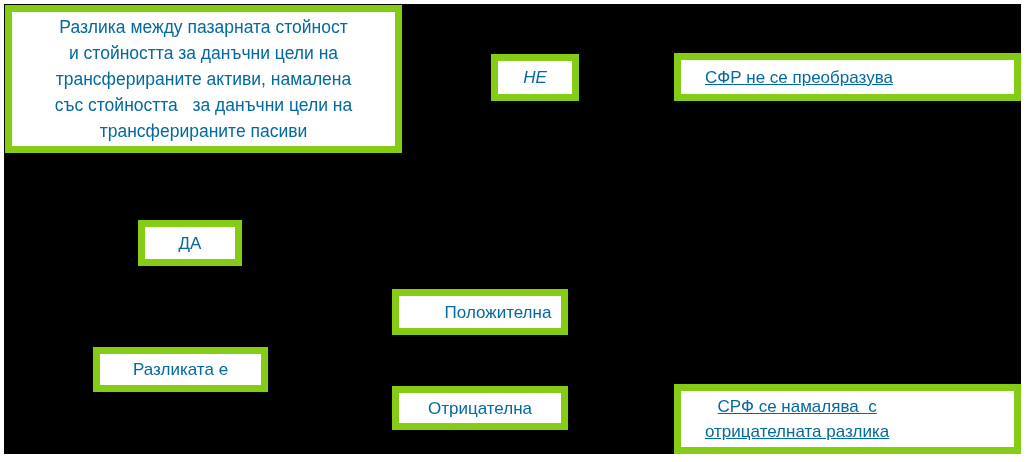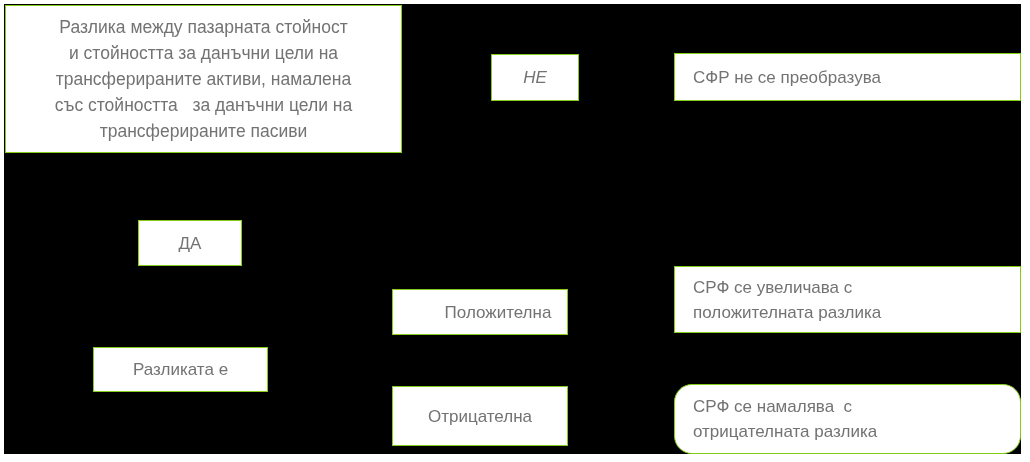--- a/index.html
+++ b/index.html
@@ -21,47 +21,48 @@
     top: 4px;
     width: 1017px;
     height: 450px;
     background: #000000;
     border: 1px solid #000000;
     box-sizing: border-box;
   }
   .node {
     position: absolute;
     background: #ffffff;
-    border: 1px solid #84cc16;
+    border: 7px solid #84cc16;
     box-sizing: border-box;
-    color: #737373;
+    color: #0369a1;
     display: flex;
     align-items: center;
     justify-content: center;
     font-size: 17px;
     line-height: 25px;
     white-space: pre-wrap;
     text-align: center;
   }
   .node.left-align {
     justify-content: flex-start;
-    text-align: left;
-    padding-left: 18px;
+    text-align: center;
+    padding-left: 24px;
     padding-right: 8px;
+    text-decoration: underline;
   }
   
   .n-condition { left: 5px;   top: 5px;   width: 397px; height: 148px; font-size: 17.5px; line-height: 26px; }
   .n-no        { left: 491px; top: 54px;  width: 88px;  height: 47px; font-style: italic; }
   .n-no-result { left: 674px; top: 53px;  width: 347px; height: 48px; }
   .n-yes       { left: 138px; top: 220px; width: 104px;  height: 46px; }
   .n-pos       { left: 392px; top: 289px; width: 176px; height: 46px; padding-left: 36px; }
   .n-diff      { left: 93px;  top: 337px; width: 175px; height: 45px; margin-top: 10px; }
-  .n-neg       { left: 392px; top: 386px; width: 176px; height: 60px; text-align: center; }
+  .n-neg       { left: 392px; top: 386px; width: 176px; height: 44px; text-align: center; }
   .n-pos-res   { left: 674px; top: 266px; width: 347px; height: 67px; }
-  .n-neg-res   { left: 674px; top: 384px; width: 347px; height: 70px; border-radius: 18px; }
+  .n-neg-res   { left: 674px; top: 384px; width: 347px; height: 70px; }
 </style>
 </head>
 <body>
 
 <div class="canvas">
   <div class="frame"></div>
 
   <div class="node n-condition">Разлика между пазарната стойност
 и стойността за данъчни цели на
 трансферираните активи, намалена
@@ -73,18 +74,16 @@
   <div class="node n-no-result left-align">СФР не се преобразува</div>
 
   <div class="node n-yes">ДА</div>
 
   <div class="node n-pos">Положителна</div>
 
   <div class="node n-diff">Разликата е</div>
 
   <div class="node n-neg">Отрицателна</div>
 
-  <div class="node n-pos-res left-align">СРФ се увеличава с
-положителната разлика</div>
 
   <div class="node n-neg-res left-align">СРФ се намалява  с
 отрицателната разлика</div>
 </div>
 
 </body></html>

